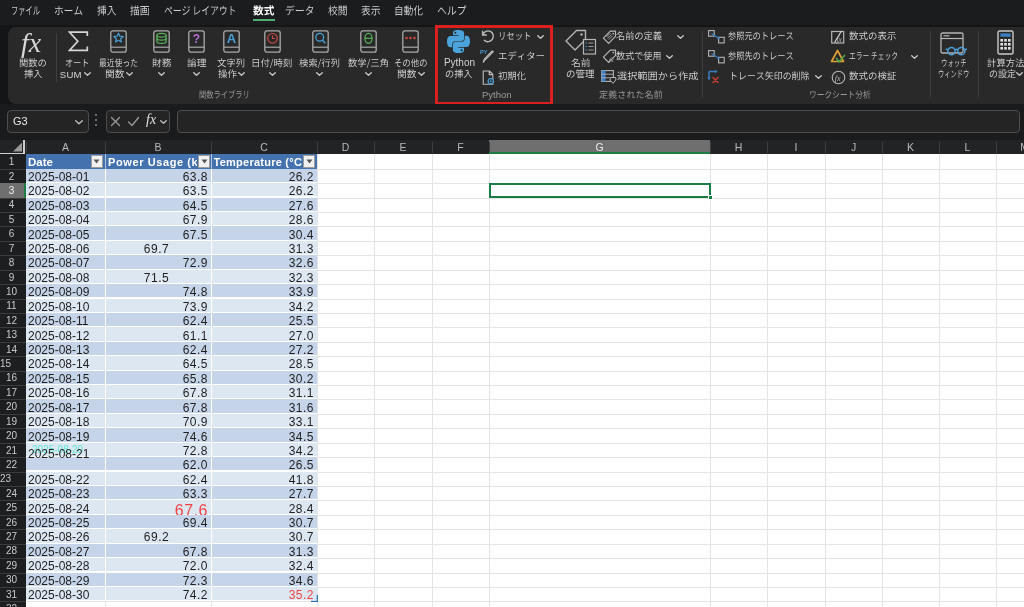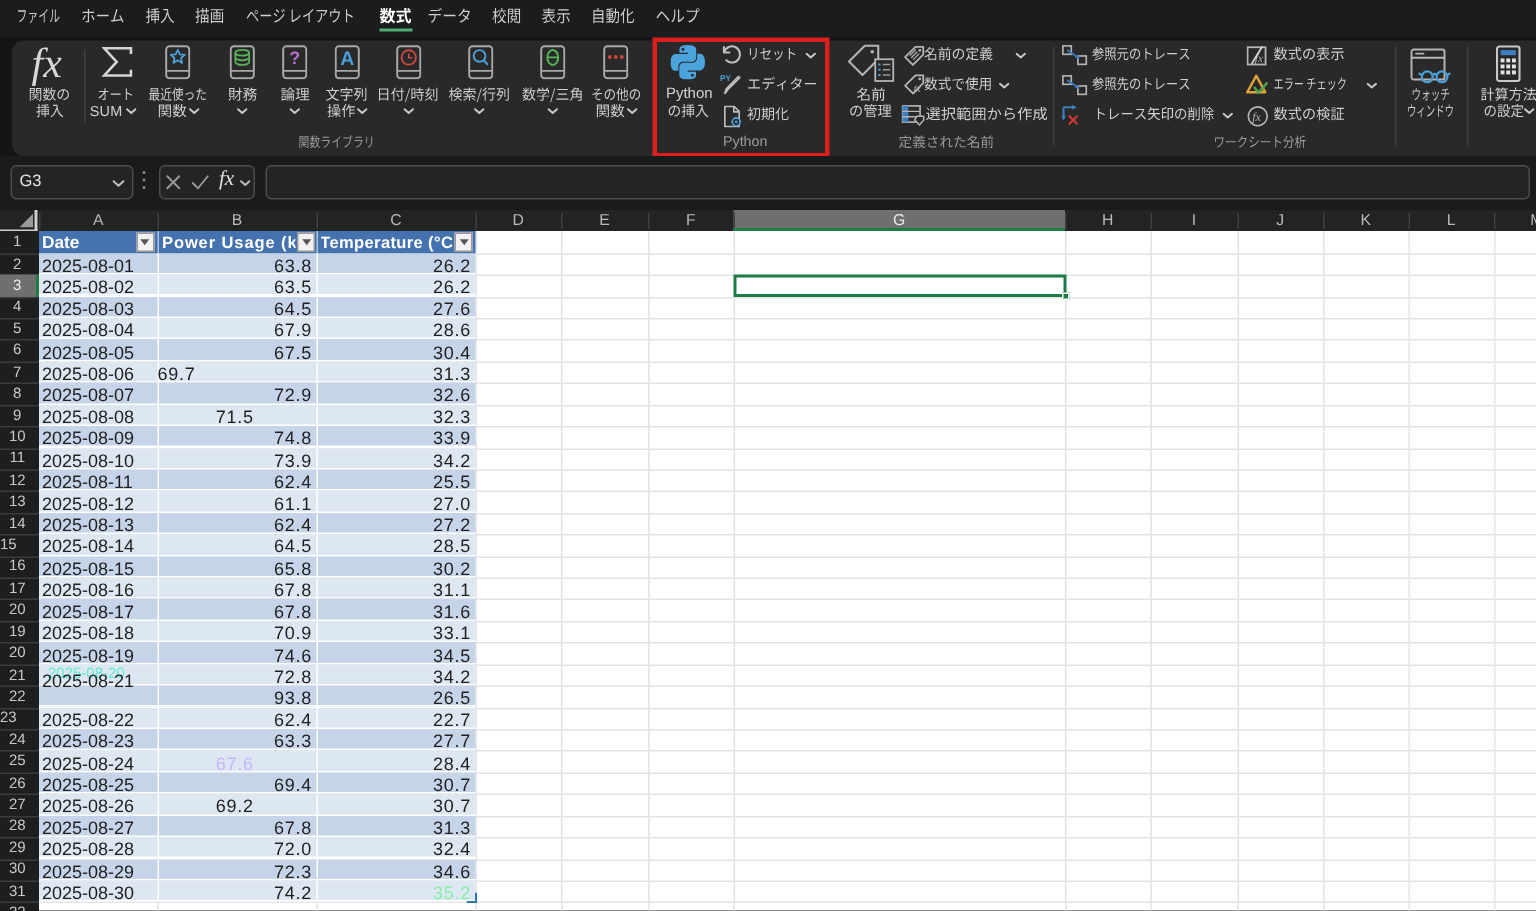--- a/index.html
+++ b/index.html
@@ -768,21 +768,21 @@
 <div class="abs" style="left:26px;top:226.4px;width:291px;height:14.4px;background:#c5d4e9;border-bottom:1px solid #fff"></div>
 <div class="abs" style="left:105px;top:226.4px;width:1px;height:14.42px;background:#fff"></div>
 <div class="abs" style="left:211px;top:226.4px;width:1px;height:14.42px;background:#fff"></div>
 <div style="position:absolute;top:227.6px;font-size:12px;color:#1f1f1f;white-space:nowrap;left:28px">2025-08-05</div>
 <div style="position:absolute;top:227.6px;font-size:12px;color:#1f1f1f;white-space:nowrap;left:105px;width:103px;text-align:right;letter-spacing:0.5px">67.5</div>
 <div style="position:absolute;top:227.6px;font-size:12px;color:#1f1f1f;white-space:nowrap;left:211px;width:103px;text-align:right;letter-spacing:0.5px">30.4</div>
 <div class="abs" style="left:26px;top:240.8px;width:291px;height:14.4px;background:#dde7f2;border-bottom:1px solid #fff"></div>
 <div class="abs" style="left:105px;top:240.8px;width:1px;height:14.42px;background:#fff"></div>
 <div class="abs" style="left:211px;top:240.8px;width:1px;height:14.42px;background:#fff"></div>
 <div style="position:absolute;top:242.0px;font-size:12px;color:#1f1f1f;white-space:nowrap;left:28px">2025-08-06</div>
-<div style="position:absolute;top:242.0px;font-size:12px;color:#1f1f1f;white-space:nowrap;left:105px;width:103px;text-align:left;letter-spacing:0.5px">69.7</div>
+<div style="position:absolute;top:242.0px;font-size:12px;color:#1f1f1f;white-space:nowrap;left:105px;width:103px;text-align:center;letter-spacing:0.5px">69.7</div>
 <div style="position:absolute;top:242.0px;font-size:12px;color:#1f1f1f;white-space:nowrap;left:211px;width:103px;text-align:right;letter-spacing:0.5px">31.3</div>
 <div class="abs" style="left:26px;top:255.2px;width:291px;height:14.4px;background:#c5d4e9;border-bottom:1px solid #fff"></div>
 <div class="abs" style="left:105px;top:255.2px;width:1px;height:14.42px;background:#fff"></div>
 <div class="abs" style="left:211px;top:255.2px;width:1px;height:14.42px;background:#fff"></div>
 <div style="position:absolute;top:256.4px;font-size:12px;color:#1f1f1f;white-space:nowrap;left:28px">2025-08-07</div>
 <div style="position:absolute;top:256.4px;font-size:12px;color:#1f1f1f;white-space:nowrap;left:105px;width:103px;text-align:right;letter-spacing:0.5px">72.9</div>
 <div style="position:absolute;top:256.4px;font-size:12px;color:#1f1f1f;white-space:nowrap;left:211px;width:103px;text-align:right;letter-spacing:0.5px">32.6</div>
 <div class="abs" style="left:26px;top:269.7px;width:291px;height:14.4px;background:#dde7f2;border-bottom:1px solid #fff"></div>
 <div class="abs" style="left:105px;top:269.7px;width:1px;height:14.42px;background:#fff"></div>
 <div class="abs" style="left:211px;top:269.7px;width:1px;height:14.42px;background:#fff"></div>
@@ -858,39 +858,39 @@
 <div class="abs" style="left:26px;top:442.7px;width:291px;height:14.4px;background:#dde7f2;border-bottom:1px solid #fff"></div>
 <div class="abs" style="left:105px;top:442.7px;width:1px;height:14.42px;background:#fff"></div>
 <div class="abs" style="left:211px;top:442.7px;width:1px;height:14.42px;background:#fff"></div>
 <div style="position:absolute;top:443.9px;font-size:10px;color:#5eead4;white-space:nowrap;left:32px">2025-08-20</div>
 <div style="position:absolute;top:443.9px;font-size:12px;color:#1f1f1f;white-space:nowrap;left:105px;width:103px;text-align:right;letter-spacing:0.5px">72.8</div>
 <div style="position:absolute;top:443.9px;font-size:12px;color:#1f1f1f;white-space:nowrap;left:211px;width:103px;text-align:right;letter-spacing:0.5px">34.2</div>
 <div class="abs" style="left:26px;top:457.1px;width:291px;height:14.4px;background:#c5d4e9;border-bottom:1px solid #fff"></div>
 <div class="abs" style="left:105px;top:457.1px;width:1px;height:14.42px;background:#fff"></div>
 <div class="abs" style="left:211px;top:457.1px;width:1px;height:14.42px;background:#fff"></div>
 <div style="position:absolute;top:447px;font-size:12px;color:#1f1f1f;white-space:nowrap;left:28px">2025-08-21</div>
-<div style="position:absolute;top:458.3px;font-size:12px;color:#1f1f1f;white-space:nowrap;left:105px;width:103px;text-align:right;letter-spacing:0.5px">93.8</div>
+<div style="position:absolute;top:458.3px;font-size:12px;color:#1f1f1f;white-space:nowrap;left:105px;width:103px;text-align:right;letter-spacing:0.5px">62.0</div>
 <div style="position:absolute;top:458.3px;font-size:12px;color:#1f1f1f;white-space:nowrap;left:211px;width:103px;text-align:right;letter-spacing:0.5px">26.5</div>
 <div class="abs" style="left:26px;top:471.5px;width:291px;height:14.4px;background:#dde7f2;border-bottom:1px solid #fff"></div>
 <div class="abs" style="left:105px;top:471.5px;width:1px;height:14.42px;background:#fff"></div>
 <div class="abs" style="left:211px;top:471.5px;width:1px;height:14.42px;background:#fff"></div>
 <div style="position:absolute;top:472.7px;font-size:12px;color:#1f1f1f;white-space:nowrap;left:28px">2025-08-22</div>
 <div style="position:absolute;top:472.7px;font-size:12px;color:#1f1f1f;white-space:nowrap;left:105px;width:103px;text-align:right;letter-spacing:0.5px">62.4</div>
-<div style="position:absolute;top:472.7px;font-size:12px;color:#1f1f1f;white-space:nowrap;left:211px;width:103px;text-align:right;letter-spacing:0.5px">22.7</div>
+<div style="position:absolute;top:472.7px;font-size:12px;color:#1f1f1f;white-space:nowrap;left:211px;width:103px;text-align:right;letter-spacing:0.5px">41.8</div>
 <div class="abs" style="left:26px;top:486.0px;width:291px;height:14.4px;background:#c5d4e9;border-bottom:1px solid #fff"></div>
 <div class="abs" style="left:105px;top:486.0px;width:1px;height:14.42px;background:#fff"></div>
 <div class="abs" style="left:211px;top:486.0px;width:1px;height:14.42px;background:#fff"></div>
 <div style="position:absolute;top:487.2px;font-size:12px;color:#1f1f1f;white-space:nowrap;left:28px">2025-08-23</div>
 <div style="position:absolute;top:487.2px;font-size:12px;color:#1f1f1f;white-space:nowrap;left:105px;width:103px;text-align:right;letter-spacing:0.5px">63.3</div>
 <div style="position:absolute;top:487.2px;font-size:12px;color:#1f1f1f;white-space:nowrap;left:211px;width:103px;text-align:right;letter-spacing:0.5px">27.7</div>
 <div class="abs" style="left:26px;top:500.4px;width:291px;height:14.4px;background:#dde7f2;border-bottom:1px solid #fff"></div>
 <div class="abs" style="left:105px;top:500.4px;width:1px;height:14.42px;background:#fff"></div>
 <div class="abs" style="left:211px;top:500.4px;width:1px;height:14.42px;background:#fff"></div>
 <div style="position:absolute;top:501.6px;font-size:12px;color:#1f1f1f;white-space:nowrap;left:28px">2025-08-24</div>
-<div style="position:absolute;top:501.6px;font-size:12px;color:#c4b5fd;white-space:nowrap;left:105px;width:103px;text-align:center;letter-spacing:0.5px">67.6</div>
+<div style="position:absolute;top:501.6px;font-size:16px;color:#ef4444;white-space:nowrap;left:105px;width:103px;text-align:right;letter-spacing:0.5px">67.6</div>
 <div style="position:absolute;top:501.6px;font-size:12px;color:#1f1f1f;white-space:nowrap;left:211px;width:103px;text-align:right;letter-spacing:0.5px">28.4</div>
 <div class="abs" style="left:26px;top:514.8px;width:291px;height:14.4px;background:#c5d4e9;border-bottom:1px solid #fff"></div>
 <div class="abs" style="left:105px;top:514.8px;width:1px;height:14.42px;background:#fff"></div>
 <div class="abs" style="left:211px;top:514.8px;width:1px;height:14.42px;background:#fff"></div>
 <div style="position:absolute;top:516.0px;font-size:12px;color:#1f1f1f;white-space:nowrap;left:28px">2025-08-25</div>
 <div style="position:absolute;top:516.0px;font-size:12px;color:#1f1f1f;white-space:nowrap;left:105px;width:103px;text-align:right;letter-spacing:0.5px">69.4</div>
 <div style="position:absolute;top:516.0px;font-size:12px;color:#1f1f1f;white-space:nowrap;left:211px;width:103px;text-align:right;letter-spacing:0.5px">30.7</div>
 <div class="abs" style="left:26px;top:529.2px;width:291px;height:14.4px;background:#dde7f2;border-bottom:1px solid #fff"></div>
 <div class="abs" style="left:105px;top:529.2px;width:1px;height:14.42px;background:#fff"></div>
 <div class="abs" style="left:211px;top:529.2px;width:1px;height:14.42px;background:#fff"></div>
@@ -913,18 +913,18 @@
 <div class="abs" style="left:105px;top:572.5px;width:1px;height:14.42px;background:#fff"></div>
 <div class="abs" style="left:211px;top:572.5px;width:1px;height:14.42px;background:#fff"></div>
 <div style="position:absolute;top:573.7px;font-size:12px;color:#1f1f1f;white-space:nowrap;left:28px">2025-08-29</div>
 <div style="position:absolute;top:573.7px;font-size:12px;color:#1f1f1f;white-space:nowrap;left:105px;width:103px;text-align:right;letter-spacing:0.5px">72.3</div>
 <div style="position:absolute;top:573.7px;font-size:12px;color:#1f1f1f;white-space:nowrap;left:211px;width:103px;text-align:right;letter-spacing:0.5px">34.6</div>
 <div class="abs" style="left:26px;top:586.9px;width:291px;height:14.4px;background:#dde7f2;border-bottom:1px solid #fff"></div>
 <div class="abs" style="left:105px;top:586.9px;width:1px;height:14.42px;background:#fff"></div>
 <div class="abs" style="left:211px;top:586.9px;width:1px;height:14.42px;background:#fff"></div>
 <div style="position:absolute;top:588.1px;font-size:12px;color:#1f1f1f;white-space:nowrap;left:28px">2025-08-30</div>
 <div style="position:absolute;top:588.1px;font-size:12px;color:#1f1f1f;white-space:nowrap;left:105px;width:103px;text-align:right;letter-spacing:0.5px">74.2</div>
-<div style="position:absolute;top:588.1px;font-size:12px;color:#86efac;white-space:nowrap;left:211px;width:103px;text-align:right;letter-spacing:0.5px">35.2</div>
+<div style="position:absolute;top:588.1px;font-size:12px;color:#ef4444;white-space:nowrap;left:211px;width:103px;text-align:right;letter-spacing:0.5px">35.2</div>
 <svg class="abs" style="left:311px;top:595.3px" width="7" height="7" viewBox="0 0 7 7">
       <path d="M6.5 0 L6.5 6.5 L0 6.5" fill="none" stroke="#2e75b6" stroke-width="1.6"></path>
     </svg>
 <div class="abs" style="left:488.5px;top:182.6px;width:222.5px;height:15.9px;border:2px solid #1b7c45;background:#fff"></div>
 <div class="abs" style="left:707.5px;top:195.1px;width:5px;height:5px;background:#1b7c45;border:1px solid #fff"></div>
 </div>
 </body></html>

